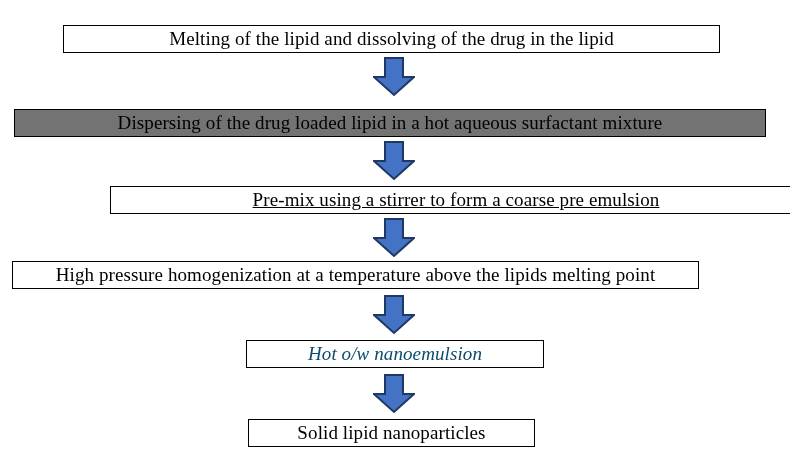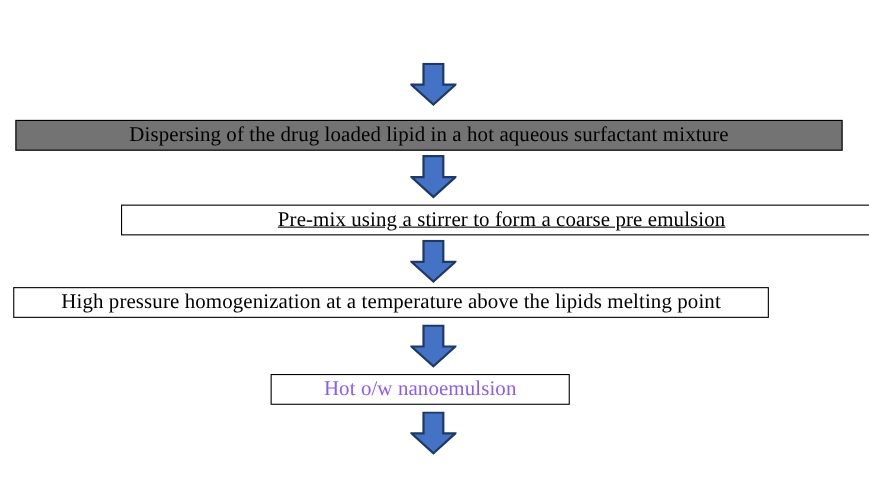--- a/index.html
+++ b/index.html
@@ -48,37 +48,43 @@
     display: block;
     width: 100%;
     height: 100%;
   }
 </style>
 </head>
 <body style="background: rgb(255, 255, 255);">
 
 <div id="flowchart" style="background: rgb(255, 255, 255);">
 
+  <div class="step-box" style="left: 63px; top: 25px; width: 657px; border-color: rgb(0, 0, 0); background: rgb(255, 255, 255); color: rgb(0, 0, 0);">
+    <span class="step-label">Melting of the lipid and dissolving of the drug in the lipid</span>
+  </div>
 
   <div class="step-box" style="left: 14px; top: 109px; width: 752px; border-color: rgb(0, 0, 0); background: #737373; color: rgb(0, 0, 0);">
     <span class="step-label">Dispersing of the drug loaded lipid in a hot aqueous surfactant mixture</span>
   </div>
 
   <div class="step-box" style="left: 110px; top: 186px; width: 692px; border-color: rgb(0, 0, 0); background: rgb(255, 255, 255); color: rgb(0, 0, 0); text-decoration: underline;">
     <span class="step-label">Pre-mix using a stirrer to form a coarse pre emulsion</span>
   </div>
 
   <div class="step-box" style="left: 12px; top: 261px; width: 687px; border-color: rgb(0, 0, 0); background: rgb(255, 255, 255); color: rgb(0, 0, 0);">
     <span class="step-label">High pressure homogenization at a temperature above the lipids melting point</span>
   </div>
 
-  <div class="step-box" style="left: 246px; top: 340px; width: 272px; border-color: rgb(0, 0, 0); background: rgb(255, 255, 255); color: #8b5cf6;">
+  <div class="step-box" style="left: 246px; top: 340px; width: 298px; border-color: rgb(0, 0, 0); background: rgb(255, 255, 255); color: #0c4a6e; font-style: italic;">
     <span class="step-label">Hot o/w nanoemulsion</span>
   </div>
 
+  <div class="step-box" style="left: 248px; top: 419px; width: 287px; border-color: rgb(0, 0, 0); background: rgb(255, 255, 255); color: rgb(0, 0, 0);">
+    <span class="step-label">Solid lipid nanoparticles</span>
+  </div>
 
   <div class="arrow" style="left: 373px; top: 57px;">
     <svg viewBox="0 0 42 40" preserveAspectRatio="none">
       <polygon points="12,1 30,1 30,20 41,20 21,38 1,20 12,20" class="arrow-shape" fill="#4472C4" stroke="#1F3864" stroke-width="2" stroke-linejoin="miter"></polygon>
     </svg>
   </div>
 
   <div class="arrow" style="left: 373px; top: 141px;">
     <svg viewBox="0 0 42 40" preserveAspectRatio="none">
       <polygon points="12,1 30,1 30,20 41,20 21,38 1,20 12,20" class="arrow-shape" fill="#4472C4" stroke="#1F3864" stroke-width="2" stroke-linejoin="miter"></polygon>

